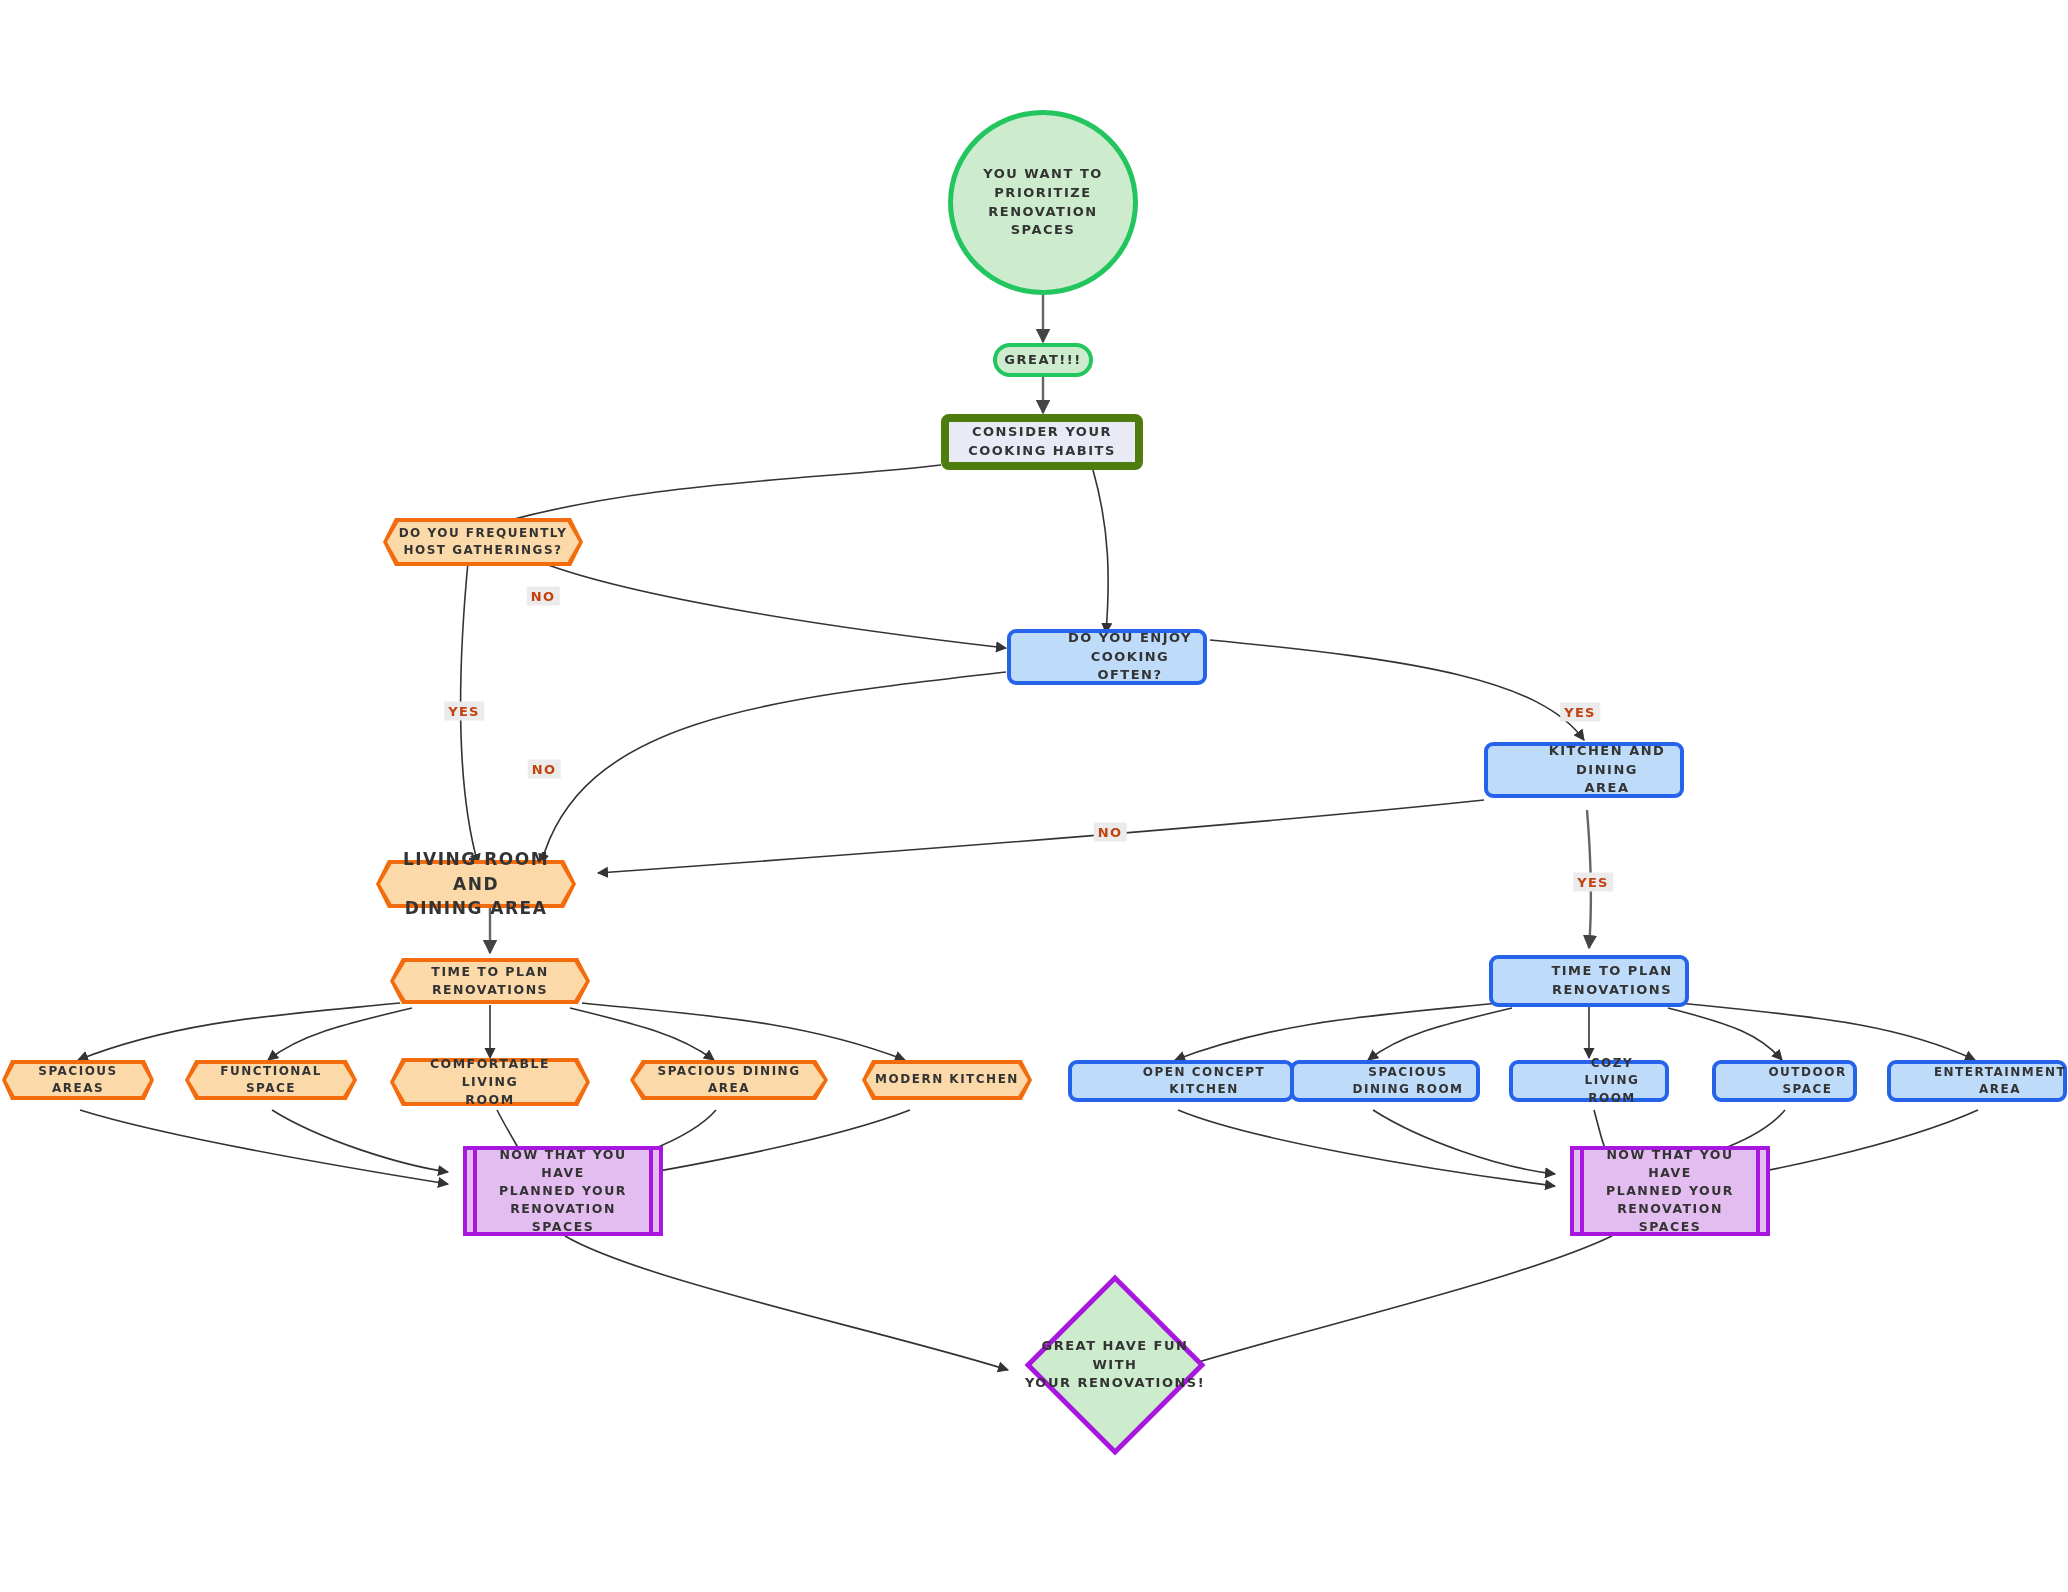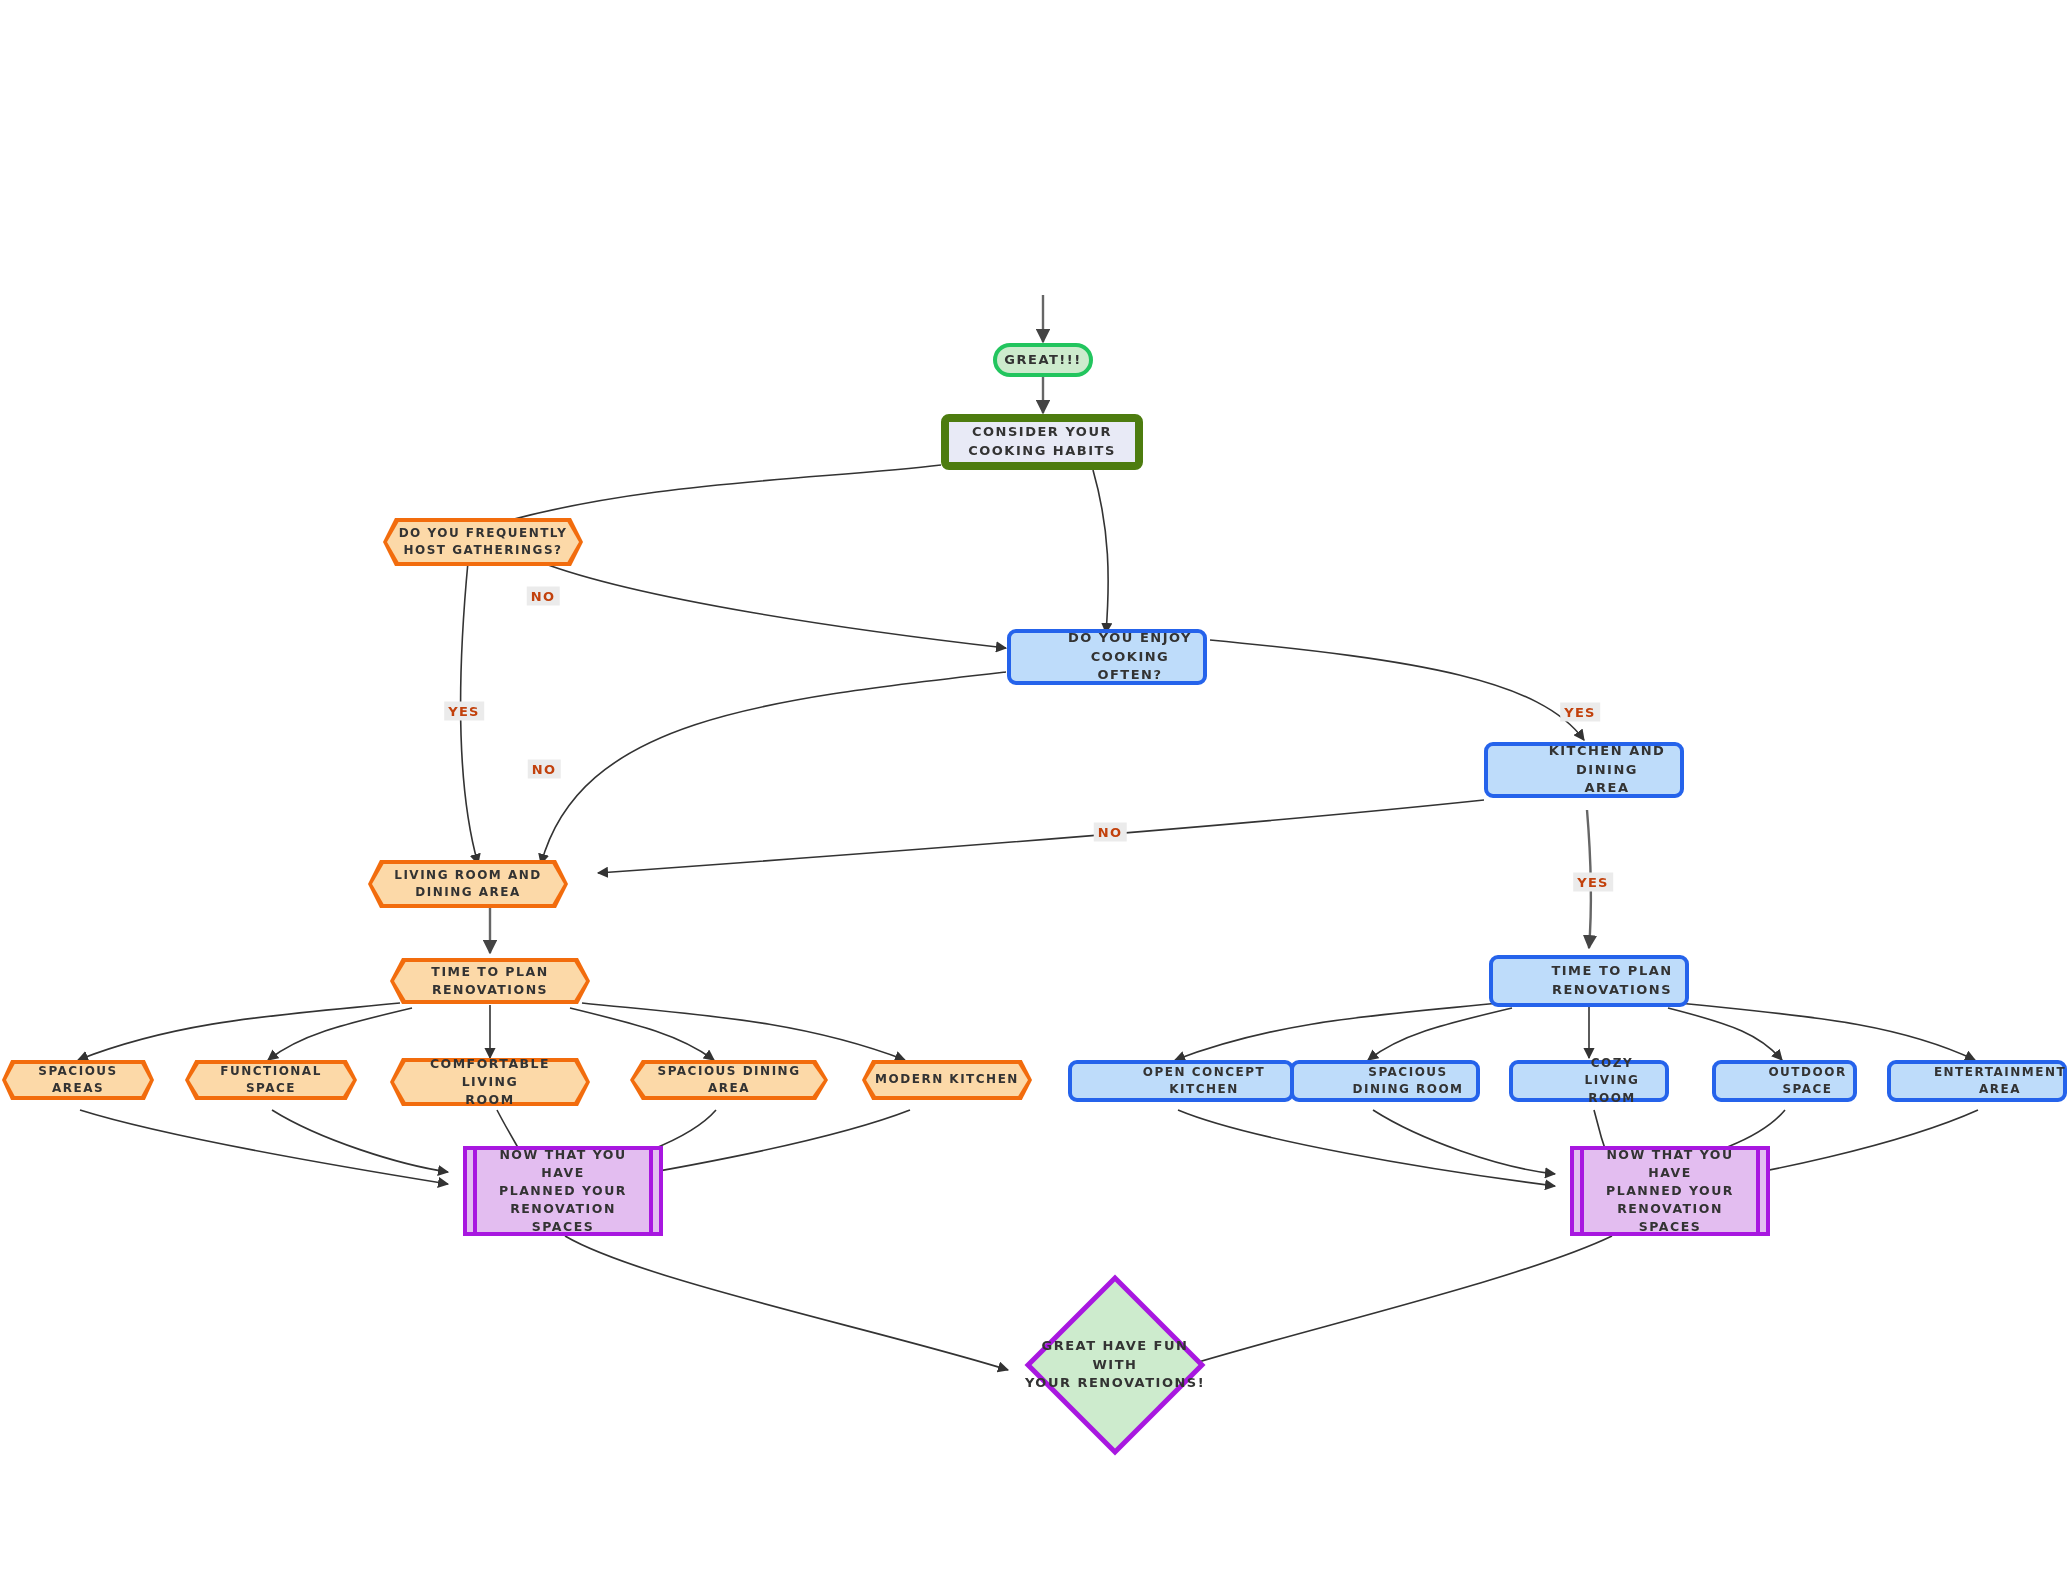--- a/index.html
+++ b/index.html
@@ -203,20 +203,25 @@
     <path class="edge-path" marker-end="url(#arrow)" d="M 1178 1110 C 1250 1140 1430 1170 1555 1186"></path>
     <path class="edge-path" marker-end="url(#arrow)" d="M 1373 1110 C 1420 1140 1500 1168 1555 1174"></path>
     <path class="edge-path" marker-end="url(#arrow)" d="M 1594 1110 C 1600 1135 1605 1150 1610 1164"></path>
     <path class="edge-path" marker-end="url(#arrow)" d="M 1785 1110 C 1760 1140 1700 1160 1660 1164"></path>
     <path class="edge-path" marker-end="url(#arrow)" d="M 1978 1110 C 1900 1145 1760 1175 1672 1186"></path>
 
     <path class="edge-path" marker-end="url(#arrow)" d="M 565 1236 C 640 1280 880 1330 1008 1370"></path>
     <path class="edge-path" marker-end="url(#arrow)" d="M 1612 1236 C 1520 1280 1300 1330 1172 1370"></path>
   </svg>
 
+  <div class="node shape-circle" style="left:948px; top:110px; width:190px; height:185px; font-size:13px;">
+    <span class="label">YOU WANT TO
+PRIORITIZE RENOVATION
+SPACES</span>
+  </div>
 
   <div class="node shape-stadium" style="left:993px; top:343px; width:100px; height:34px; font-size:13px;">
     <span class="label">GREAT!!!</span>
   </div>
 
   <div class="node shape-rect-green" style="left:941px; top:414px; width:202px; height:56px; font-size:13px;">
     <span class="label">CONSIDER YOUR
 COOKING HABITS</span>
   </div>
 
@@ -230,21 +235,21 @@
   <div class="node shape-rect-blue" style="left:1007px; top:629px; width:200px; height:56px; font-size:13px;">
     <span class="label">DO YOU ENJOY COOKING
 OFTEN?</span>
   </div>
 
   <div class="node shape-rect-blue" style="left:1484px; top:742px; width:200px; height:56px; font-size:13px;">
     <span class="label">KITCHEN AND DINING
 AREA</span>
   </div>
 
-  <div class="node shape-hex" style="left:368px; top:860px; width:200px; height:48px; font-size:12px;">
+  <div class="node shape-hex" style="left:376px; top:860px; width:200px; height:48px; font-size:17px;">
     <span class="hexinner"></span>
     <span class="hexface"></span>
     <span class="label">LIVING ROOM AND
 DINING AREA</span>
   </div>
 
   <div class="node shape-hex" style="left:390px; top:958px; width:200px; height:46px; font-size:12.5px;">
     <span class="hexinner"></span>
     <span class="hexface"></span>
     <span class="label">TIME TO PLAN

